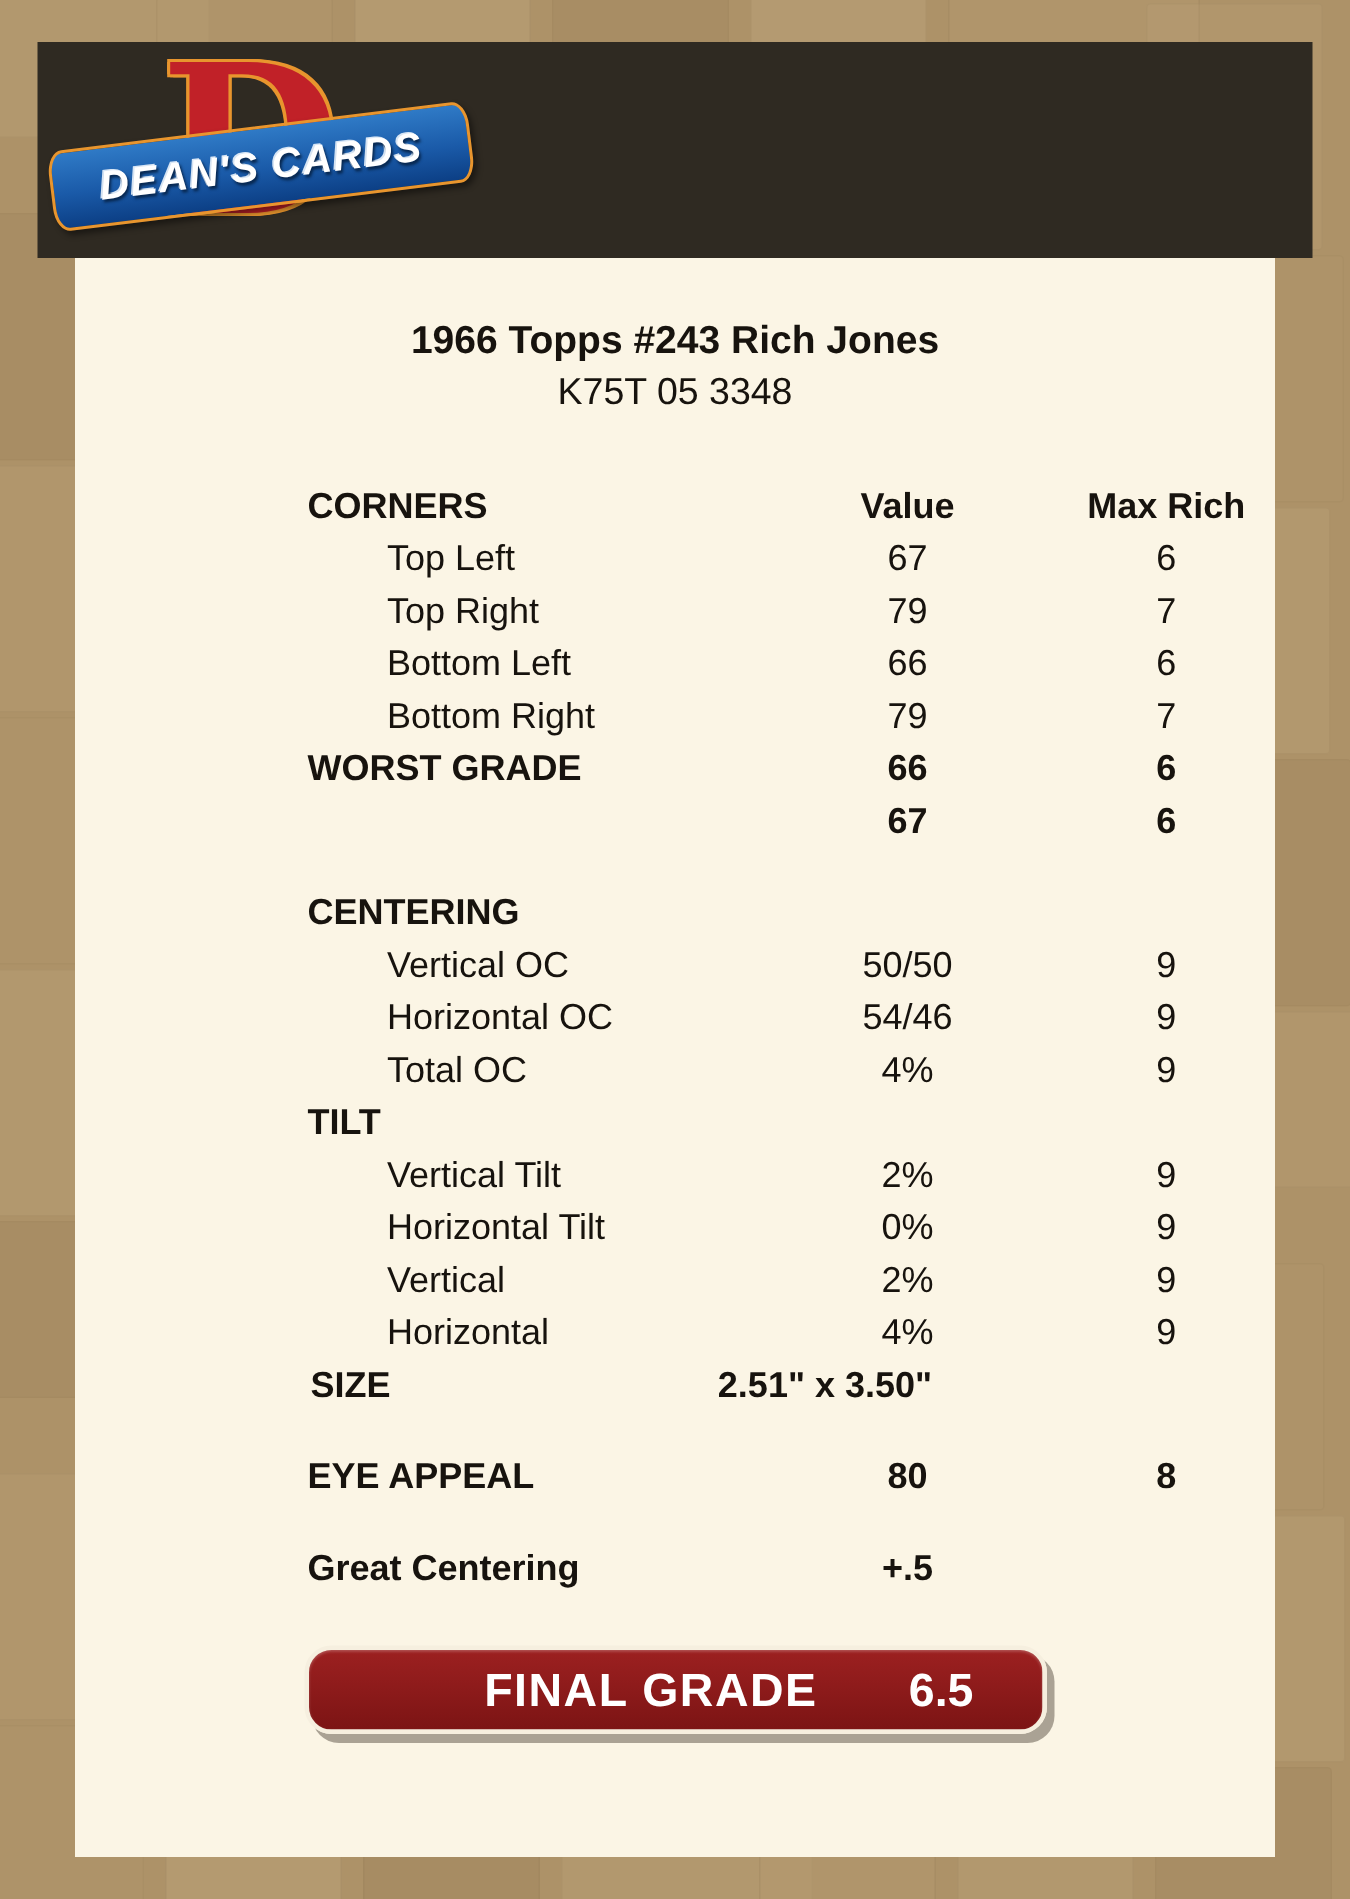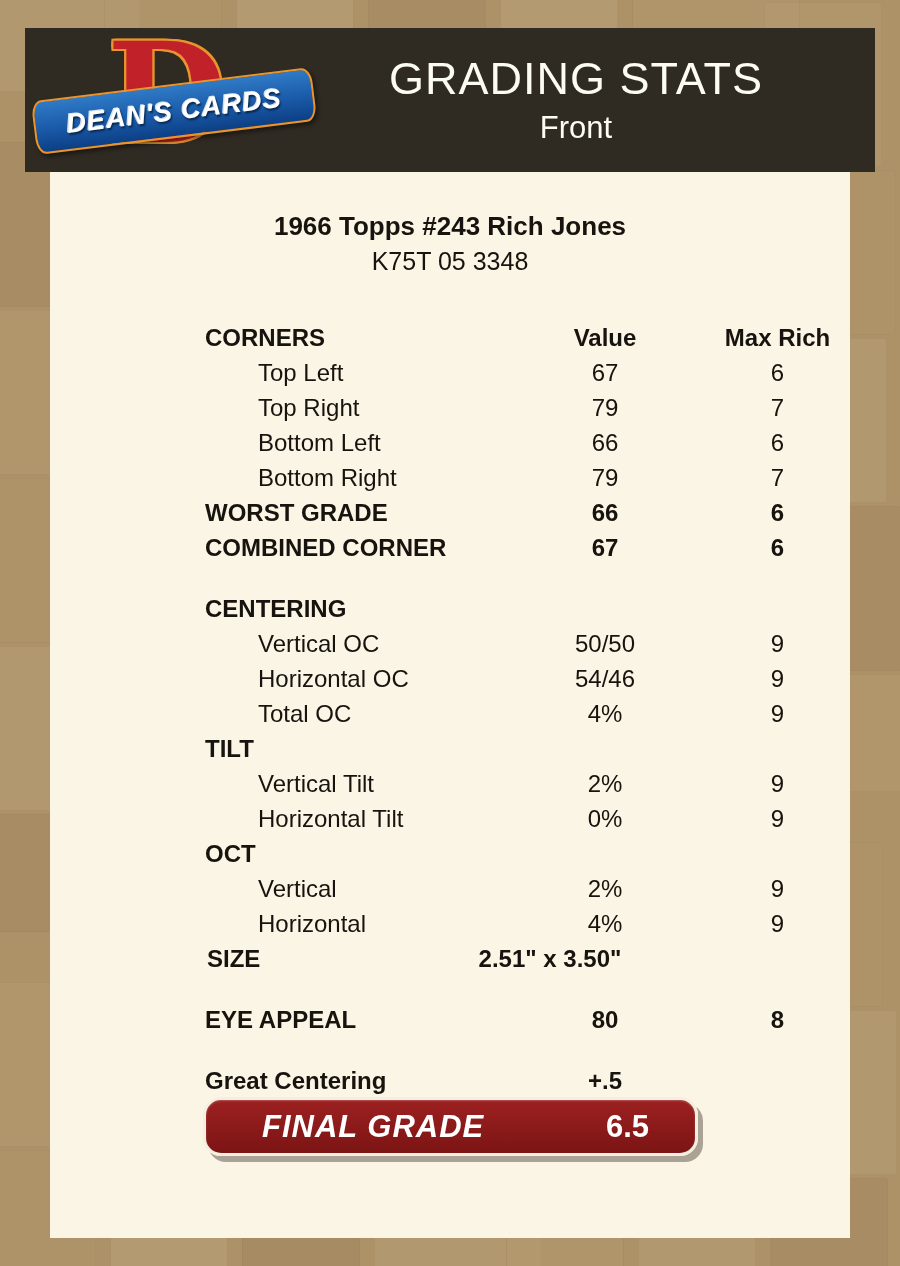--- a/index.html
+++ b/index.html
@@ -117,21 +117,21 @@
     background: linear-gradient(180deg, #9c2020 0%, #8e1b1b 45%, #7c1414 100%);
     border: 3px solid #f6efdf;
     border-radius: 18px;
     box-shadow: 5px 6px 0 #aaa294, inset 0 1px 2px rgba(255,255,255,0.25);
     display: flex;
     align-items: center;
     color: #ffffff;
     font-weight: bold;
     font-size: 31px;
   }
-  .final-grade-label { margin-left: 56px; flex: 1; letter-spacing: 1px; font-style: italic; }
+  .final-grade-label { margin-left: 56px; flex: 1; text-align: center; letter-spacing: 1px; }
   .final-grade-value { margin-right: 46px; text-align: right; }
 </style>
 </head>
 <body>
 
 <div class="collage">
     <div class="ghost-card" style="left: -28px; top: -26px; width: 168px; height: 118px; background: rgb(198, 174, 133); opacity: 0.22;"></div>
     <div class="ghost-card" style="left: -14px; top: 142px; width: 118px; height: 165px; background: rgb(154, 127, 88); opacity: 0.22;"></div>
     <div class="ghost-card" style="left: -23px; top: 310px; width: 118px; height: 165px; background: rgb(191, 166, 126); opacity: 0.22;"></div>
     <div class="ghost-card" style="left: -9px; top: 478px; width: 118px; height: 165px; background: rgb(181, 154, 112); opacity: 0.22;"></div>
@@ -189,24 +189,20 @@
     <div class="ghost-card" style="left: 770px; top: 1178px; width: 118px; height: 165px; background: rgb(154, 127, 88); opacity: 0.22;"></div>
   </div>
 
 <div class="header-bar">
   <div class="logo">
     <div class="logo-d">D</div>
     <div class="logo-ribbon">
       <span>DEAN'S CARDS</span>
     </div>
   </div>
-  <div class="header-titles">
-    <div class="header-title">GRADING STATS</div>
-    <div class="header-subtitle">Front</div>
-  </div>
 </div>
 
 <div class="panel">
   <div class="card-title-block">
     <div class="card-title">1966 Topps #243 Rich Jones</div>
     <div class="card-serial">K75T 05 3348</div>
   </div>
 
   <div class="stats-table">
       <div class="stat-row bold">
@@ -233,21 +229,20 @@
         <div class="cell-label">Bottom Right</div>
         <div class="cell-value">79</div>
         <div class="cell-max">7</div>
       </div>
       <div class="stat-row bold">
         <div class="cell-label">WORST GRADE</div>
         <div class="cell-value">66</div>
         <div class="cell-max">6</div>
       </div>
       <div class="stat-row bold">
-        <div class="cell-label">COMBINED CORNER</div>
         <div class="cell-value">67</div>
         <div class="cell-max">6</div>
       </div>
       <div class="stat-row bold gap">
         <div class="cell-label">CENTERING</div>
         <div class="cell-value"></div>
         <div class="cell-max"></div>
       </div>
       <div class="stat-row indent">
         <div class="cell-label">Vertical OC</div>
@@ -271,25 +266,20 @@
       </div>
       <div class="stat-row indent">
         <div class="cell-label">Vertical Tilt</div>
         <div class="cell-value">2%</div>
         <div class="cell-max">9</div>
       </div>
       <div class="stat-row indent">
         <div class="cell-label">Horizontal Tilt</div>
         <div class="cell-value">0%</div>
         <div class="cell-max">9</div>
-      </div>
-      <div class="stat-row bold">
-        <div class="cell-label">OCT</div>
-        <div class="cell-value"></div>
-        <div class="cell-max"></div>
       </div>
       <div class="stat-row indent">
         <div class="cell-label">Vertical</div>
         <div class="cell-value">2%</div>
         <div class="cell-max">9</div>
       </div>
       <div class="stat-row indent">
         <div class="cell-label">Horizontal</div>
         <div class="cell-value">4%</div>
         <div class="cell-max">9</div>

